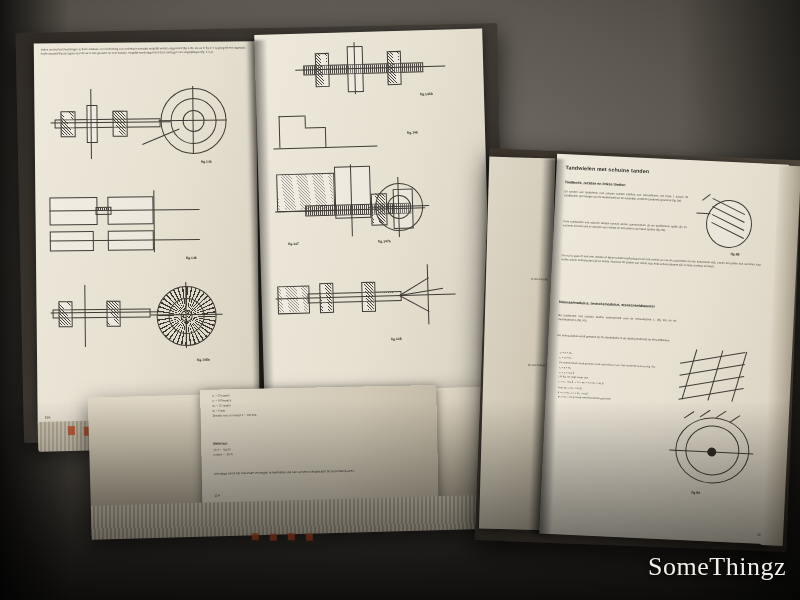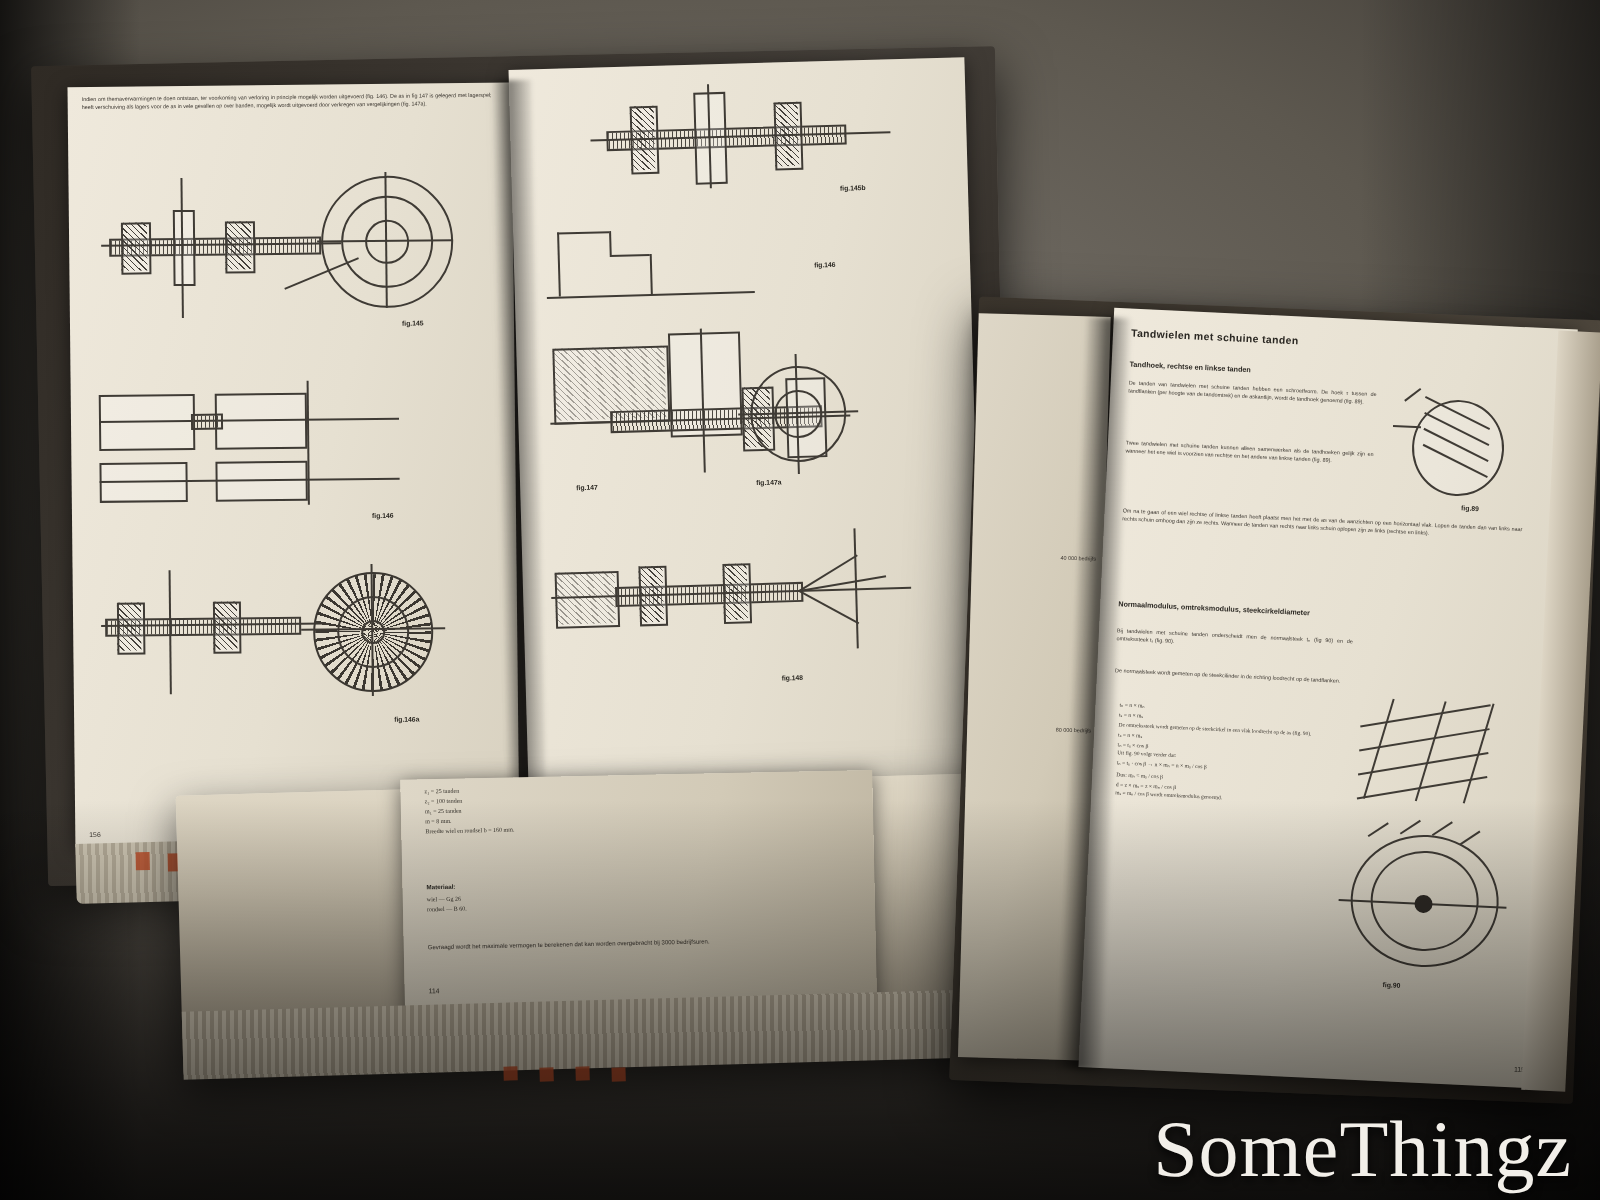--- a/index.html
+++ b/index.html
@@ -195,22 +195,22 @@
     border-radius: 50%;
     border: 0.8px solid #3b3731;
     background:
       repeating-conic-gradient(#3b3731 0deg 3deg, transparent 3deg 9deg);
   }
 
   
   #watermark {
     position: absolute;
     right: 14px;
-    bottom: 2px;
-    font-size: 40px;
+    bottom: 18px;
+    font-size: 26px;
     letter-spacing: 0.5px;
     color: #f2efe9;
     font-family: "Liberation Serif", serif;
     text-shadow: 0 2px 5px rgba(0,0,0,0.8);
   }
   #watermark .accent { color: #f2efe9; }
 </style>
 </head>
 <body>
 

